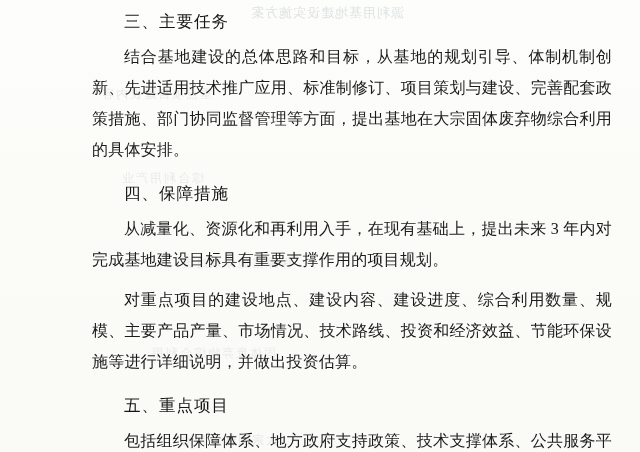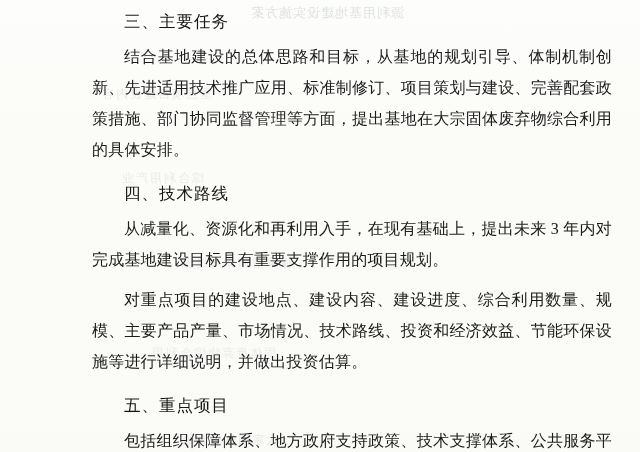--- a/index.html
+++ b/index.html
@@ -97,21 +97,21 @@
     <span class="ghost ghost-5">固体废弃物综合利用</span>
     <span class="ghost ghost-6">大宗固体废弃物</span>
 
     <div class="content">
 
       <h2 class="heading">三、主要任务</h2>
       <div class="sp-s"></div>
       <p class="para">结合基地建设的总体思路和目标，从基地的规划引导、体制机制创新、先进适用技术推广应用、标准制修订、项目策划与建设、完善配套政策措施、部门协同监督管理等方面，提出基地在大宗固体废弃物综合利用的具体安排。</p>
 
       <div class="sp-l"></div>
-      <h2 class="heading">四、技术路线</h2>
+      <h2 class="heading">四、保障措施</h2>
       <div class="sp-s"></div>
       <p class="para">从减量化、资源化和再利用入手，在现有基础上，提出未来 3 年内对完成基地建设目标具有重要支撑作用的项目规划。</p>
       <div class="sp-m"></div>
       <p class="para">对重点项目的建设地点、建设内容、建设进度、综合利用数量、规模、主要产品产量、市场情况、技术路线、投资和经济效益、节能环保设施等进行详细说明，并做出投资估算。</p>
 
       <div class="sp-l"></div>
       <h2 class="heading">五、重点项目</h2>
       <div class="sp-s"></div>
       <p class="para">包括组织保障体系、地方政府支持政策、技术支撑体系、公共服务平台建设、污染防治监督管理体制等方面。</p>
 

